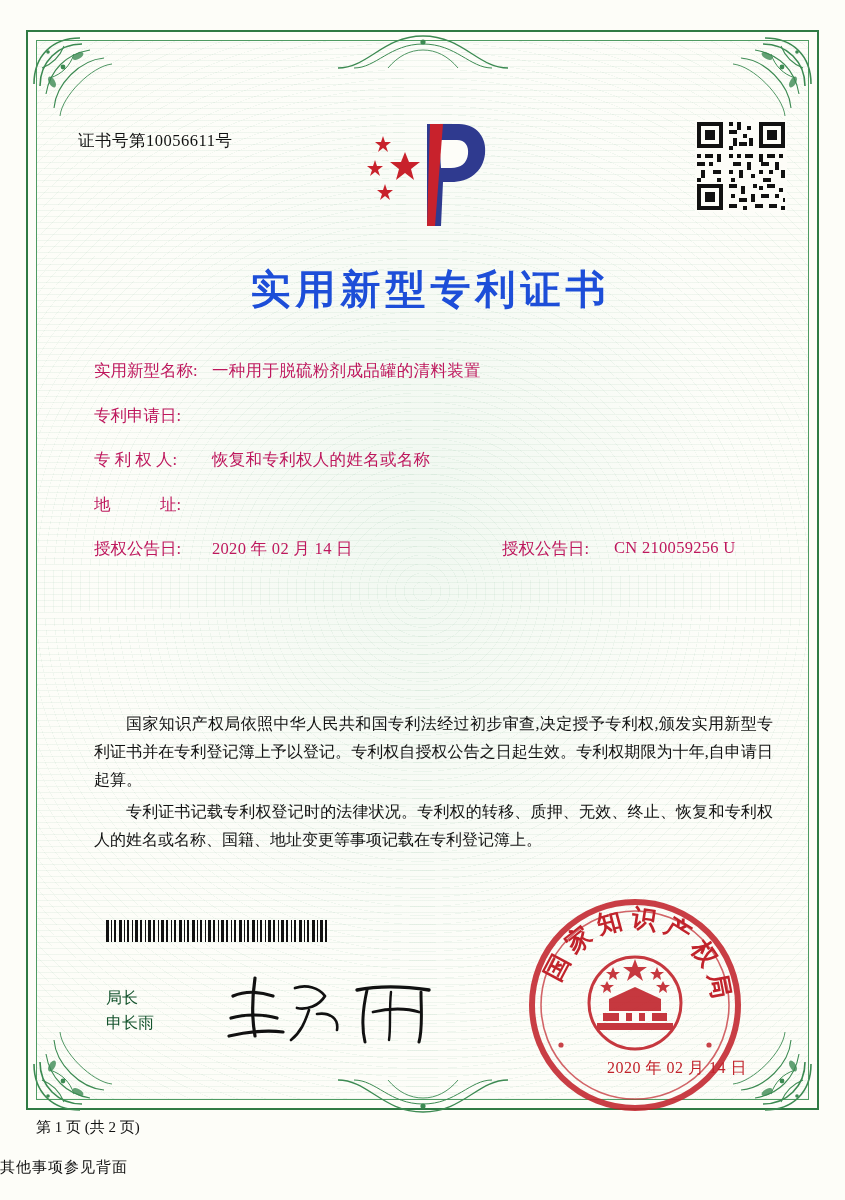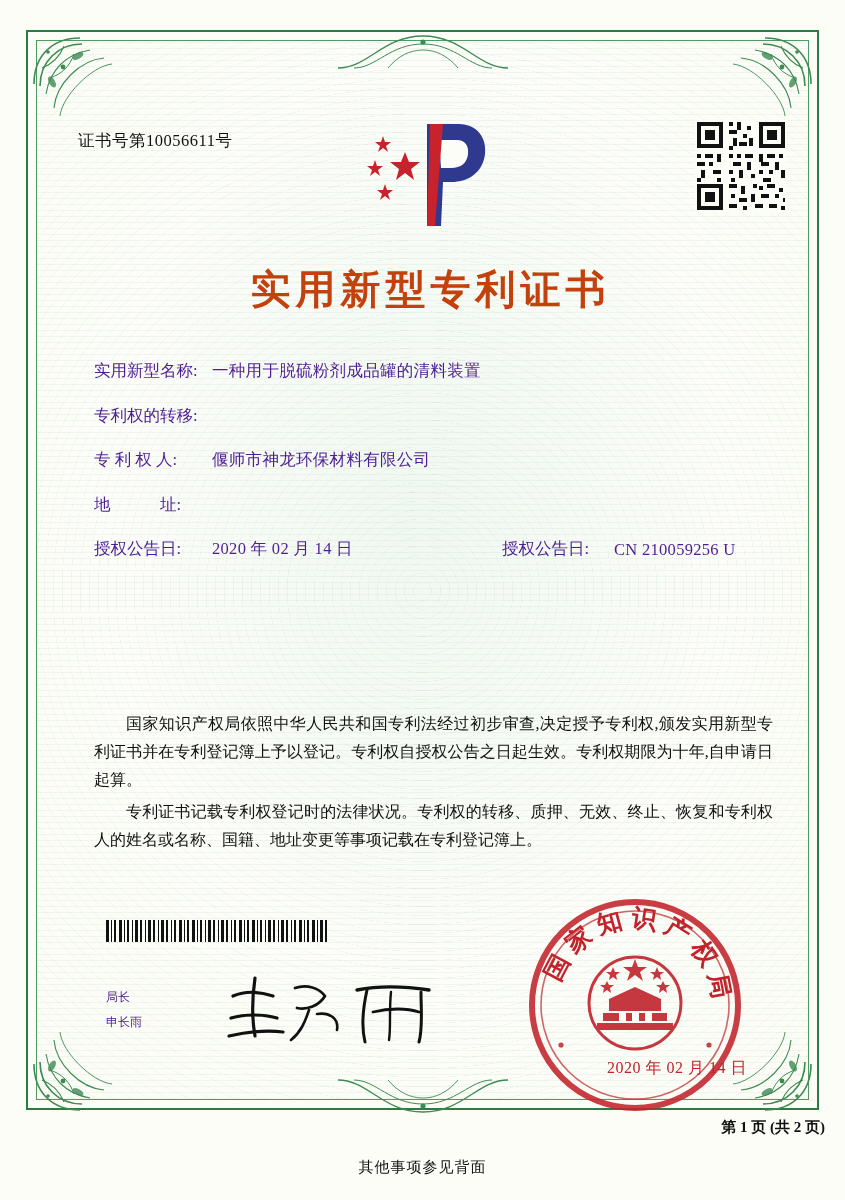--- a/index.html
+++ b/index.html
@@ -115,35 +115,35 @@
   }
   .title {
     position: absolute;
     left: 0;
     right: 0;
     top: 222px;
     text-align: center;
     font-size: 40px;
     font-weight: bold;
     letter-spacing: 5px;
-    color: #c2410c;
+    color: #1d4ed8;
     font-family: Liberation Serif, serif;
   }
   .fields {
     position: absolute;
     left: 58px;
     top: 320px;
     right: 50px;
   }
   .field-row {
     display: flex;
-    align-items: flex-end;
+    align-items: flex-start;
     margin-bottom: 22.5px;
     font-size: 16.5px;
-    color: #4c1d95;
+    color: #be185d;
   }
   .field-label {
     width: 118px;
     flex: 0 0 118px;
     letter-spacing: 0px;
     white-space: pre;
   }
   .field-value {
     flex: 1 1 auto;
     letter-spacing: 0.3px;
@@ -173,23 +173,23 @@
     position: absolute;
     left: 70px;
     top: 880px;
     width: 222px;
     height: 22px;
   }
   .sign-block {
     position: absolute;
     left: 70px;
     top: 945px;
-    font-size: 12px;
+    font-size: 16px;
     line-height: 25px;
-    color: #4c1d95;
+    color: #14532d;
   }
   .signature {
     position: absolute;
     left: 185px;
     top: 930px;
     width: 230px;
     height: 78px;
   }
   .seal {
     position: absolute;
@@ -204,31 +204,30 @@
     top: 1018px;
     font-size: 16px;
     color: #c1232b;
     letter-spacing: 0.5px;
   }
   .page-no {
     position: absolute;
     left: 0;
     right: 0;
     top: 1078px;
-    text-align: right;
+    text-align: left;
     font-size: 15px;
     color: #111;
-    font-weight: bold;
   }
   .footnote {
     position: absolute;
     left: 0;
     right: 0;
     top: 1158px;
-    text-align: center;
+    text-align: left;
     font-size: 15px;
     color: #111;
     letter-spacing: 1px;
   }
 </style>
 </head>
 <body>
 
 <div class="page">
 
@@ -425,25 +424,25 @@
     </div>
 
     <div class="title">实用新型专利证书</div>
 
     <div class="fields">
       <div class="field-row">
         <div class="field-label">实用新型名称:</div>
         <div class="field-value">一种用于脱硫粉剂成品罐的清料装置</div>
       </div>
       <div class="field-row">
-        <div class="field-label">专利权的转移:</div>
+        <div class="field-label">专利申请日:</div>
       </div>
       <div class="field-row">
         <div class="field-label">专 利 权 人:</div>
-        <div class="field-value">偃师市神龙环保材料有限公司</div>
+        <div class="field-value">恢复和专利权人的姓名或名称</div>
       </div>
       <div class="field-row">
         <div class="field-label">地　　　址:</div>
       </div>
       <div class="field-row split">
         <div class="field-label">授权公告日:</div>
         <div class="field-value">2020 年 02 月 14 日</div>
         <div class="field-label2">授权公告日:</div>
         <div class="field-value">CN 210059256 U</div>
       </div>

